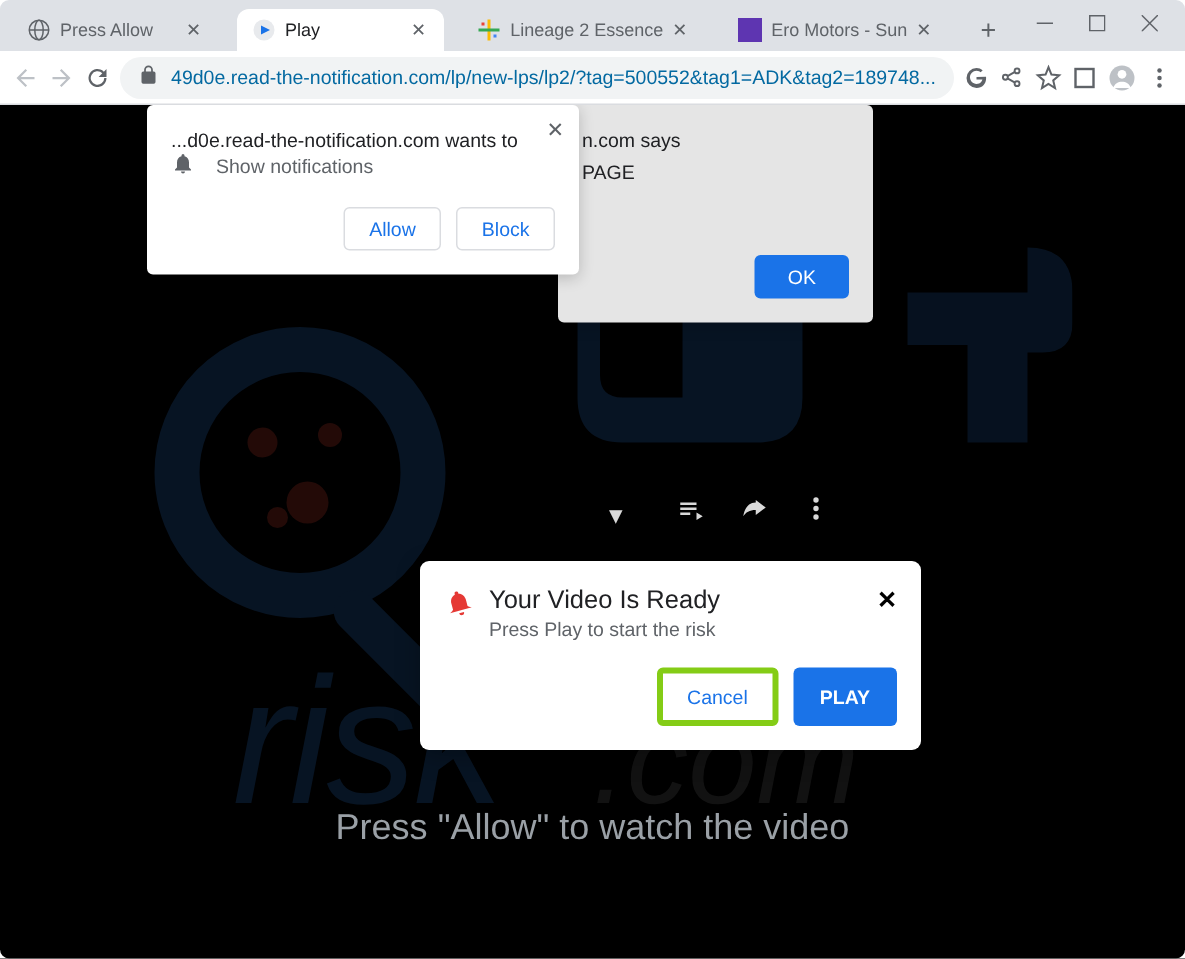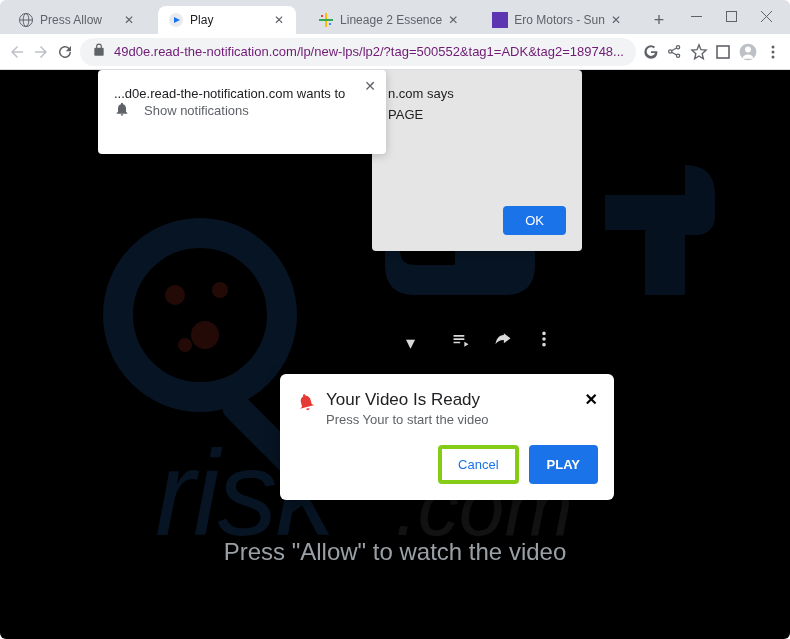--- a/index.html
+++ b/index.html
@@ -13,40 +13,40 @@
     .tab-favicon { width: 16px; height: 16px; margin-right: 6px; flex-shrink: 0; }
     .tab-title { flex: 1; white-space: nowrap; overflow: hidden; text-overflow: ellipsis; }
     .tab-close { width: 14px; height: 14px; display: flex; align-items: center; justify-content: center; font-size: 12px; color: #5f6368; margin-left: 4px; cursor: pointer; }
     .newtab { display: flex; align-items: center; justify-content: center; width: 28px; height: 28px; font-size: 18px; color: #5f6368; cursor: pointer; margin-top: 0; }
     .win-controls { display: flex; align-items: center; gap: 24px; padding: 0 18px; color: #5f6368; }
     .win-btn { cursor: pointer; }
     
     .toolbar { height: 36px; display: flex; align-items: center; background: #fff; border-bottom: 1px solid #dadce0; padding: 0 8px; gap: 6px; }
     .nav-btn { width: 28px; height: 28px; display: flex; align-items: center; justify-content: center; color: #5f6368; border-radius: 50%; cursor: pointer; }
     .nav-btn.disabled { color: #bdc1c6; }
-    .addressbar { flex: 1; height: 28px; background: #f1f3f4; border-radius: 14px; display: flex; align-items: center; padding: 0 12px; gap: 8px; font-size: 13px; color: #701a75; }
+    .addressbar { flex: 1; height: 28px; background: #f1f3f4; border-radius: 14px; display: flex; align-items: center; padding: 0 12px; gap: 8px; font-size: 13px; color: #0369a1; }
     .addressbar .lock { color: #5f6368; }
     .addr-text { flex: 1; white-space: nowrap; overflow: hidden; text-overflow: ellipsis; }
     .toolbar-icon { width: 28px; height: 28px; display: flex; align-items: center; justify-content: center; color: #5f6368; cursor: pointer; }
     
     .content { position: relative; width: 100%; height: 569px; background: #000; overflow: hidden; }
     
     .watermark { position: absolute; inset: 0; display: flex; align-items: center; justify-content: center; opacity: 0.18; pointer-events: none; }
     
     .notif-popup { position: absolute; top: 0; left: 98px; width: 288px; background: #fff; border-radius: 4px; box-shadow: 0 2px 10px rgba(0,0,0,0.2); padding: 16px; z-index: 10; }
     .notif-popup .site-line { font-size: 13px; color: #202124; }
     .notif-popup .perm-line { display: flex; align-items: center; gap: 14px; color: #5f6368; font-size: 13px; margin-bottom: 18px; }
     .notif-popup .close-x { position: absolute; top: 8px; right: 10px; font-size: 14px; color: #5f6368; cursor: pointer; }
     .notif-popup .btns { display: flex; justify-content: flex-end; gap: 10px; }
     .perm-btn { border: 1px solid #dadce0; background: #fff; color: #1a73e8; padding: 6px 16px; font-size: 13px; border-radius: 4px; cursor: pointer; }
     
     .alert-popup { position: absolute; top: 0; left: 372px; width: 210px; background: #e5e5e5; border-radius: 4px; box-shadow: 0 2px 10px rgba(0,0,0,0.2); padding: 16px; z-index: 9; }
     .alert-popup .says { font-size: 13px; color: #202124; margin-bottom: 6px; }
     .alert-popup .msg { font-size: 13px; color: #202124; margin-bottom: 48px; }
-    .alert-btn { background: #1a73e8; color: #fff; border: none; padding: 7px 22px; font-size: 13px; border-radius: 4px; cursor: pointer; float: right; margin-top: 36px; }
+    .alert-btn { background: #1a73e8; color: #fff; border: none; padding: 7px 22px; font-size: 13px; border-radius: 4px; cursor: pointer; float: right; }
     
     .player-bar { position: absolute; top: 260px; left: 406px; display: flex; align-items: center; gap: 36px; color: #fff; opacity: 0.85; }
     .player-bar .chev { font-size: 18px; }
     .player-icons { display: flex; gap: 22px; font-size: 18px; }
     
     .video-ready { position: absolute; top: 304px; left: 280px; width: 334px; background: #fff; border-radius: 6px; box-shadow: 0 4px 16px rgba(0,0,0,0.3); padding: 16px; z-index: 11; }
     .vr-header { display: flex; align-items: flex-start; gap: 10px; }
     .vr-bell { color: #e53935; margin-top: 2px; }
     .vr-text { flex: 1; }
     .vr-title { font-size: 17px; color: #202124; }
@@ -205,20 +205,24 @@
 
   <div class="notif-popup">
     <span class="close-x">✕</span>
     <div class="site-line">...d0e.read-the-notification.com wants to</div>
     <div class="perm-line">
       <span><svg width="16" height="16" viewBox="0 0 24 24">
             <path d="M12 22a2 2 0 0 0 2-2h-4a2 2 0 0 0 2 2zm6-6V11c0-3.1-1.6-5.6-4.5-6.3V4a1.5 1.5 0 0 0-3 0v.7C7.6 5.4 6 7.9 6 11v5l-2 2v1h16v-1z" fill="#5f6368"></path>
           </svg></span>
       <span>Show notifications</span>
     </div>
+    <div class="btns">
+      <button class="perm-btn">Allow</button>
+      <button class="perm-btn">Block</button>
+    </div>
   </div>
 
   <div class="alert-popup">
     <div class="says">n.com says</div>
     <div class="msg">PAGE</div>
     <button class="alert-btn">OK</button>
   </div>
 
   <div class="player-bar">
     <span class="chev">▾</span>
@@ -237,21 +241,21 @@
     </div>
   </div>
 
   <div class="video-ready">
     <div class="vr-header">
       <span class="vr-bell"><svg width="20" height="20" viewBox="0 0 24 24">
             <path d="M12 22a2 2 0 0 0 2-2h-4a2 2 0 0 0 2 2zm7-5l-1-1V11c0-3.1-1.6-5.6-4.5-6.3V4a1.5 1.5 0 0 0-3 0v.7C7.6 5.4 6 7.9 6 11v5l-1 1-2 1h18z" fill="#e53935" transform="rotate(-15 12 12)"></path>
           </svg></span>
       <div class="vr-text">
         <div class="vr-title">Your Video Is Ready</div>
-        <div class="vr-sub">Press Your to start the video</div>
+        <div class="vr-sub">Press Play to start the risk</div>
       </div>
       <span class="vr-close">✕</span>
     </div>
     <div class="vr-btns">
       <button class="btn-cancel">Cancel</button>
       <button class="btn-play">PLAY</button>
     </div>
   </div>
 
   <div class="bottom-text">Press "Allow" to watch the video</div>

